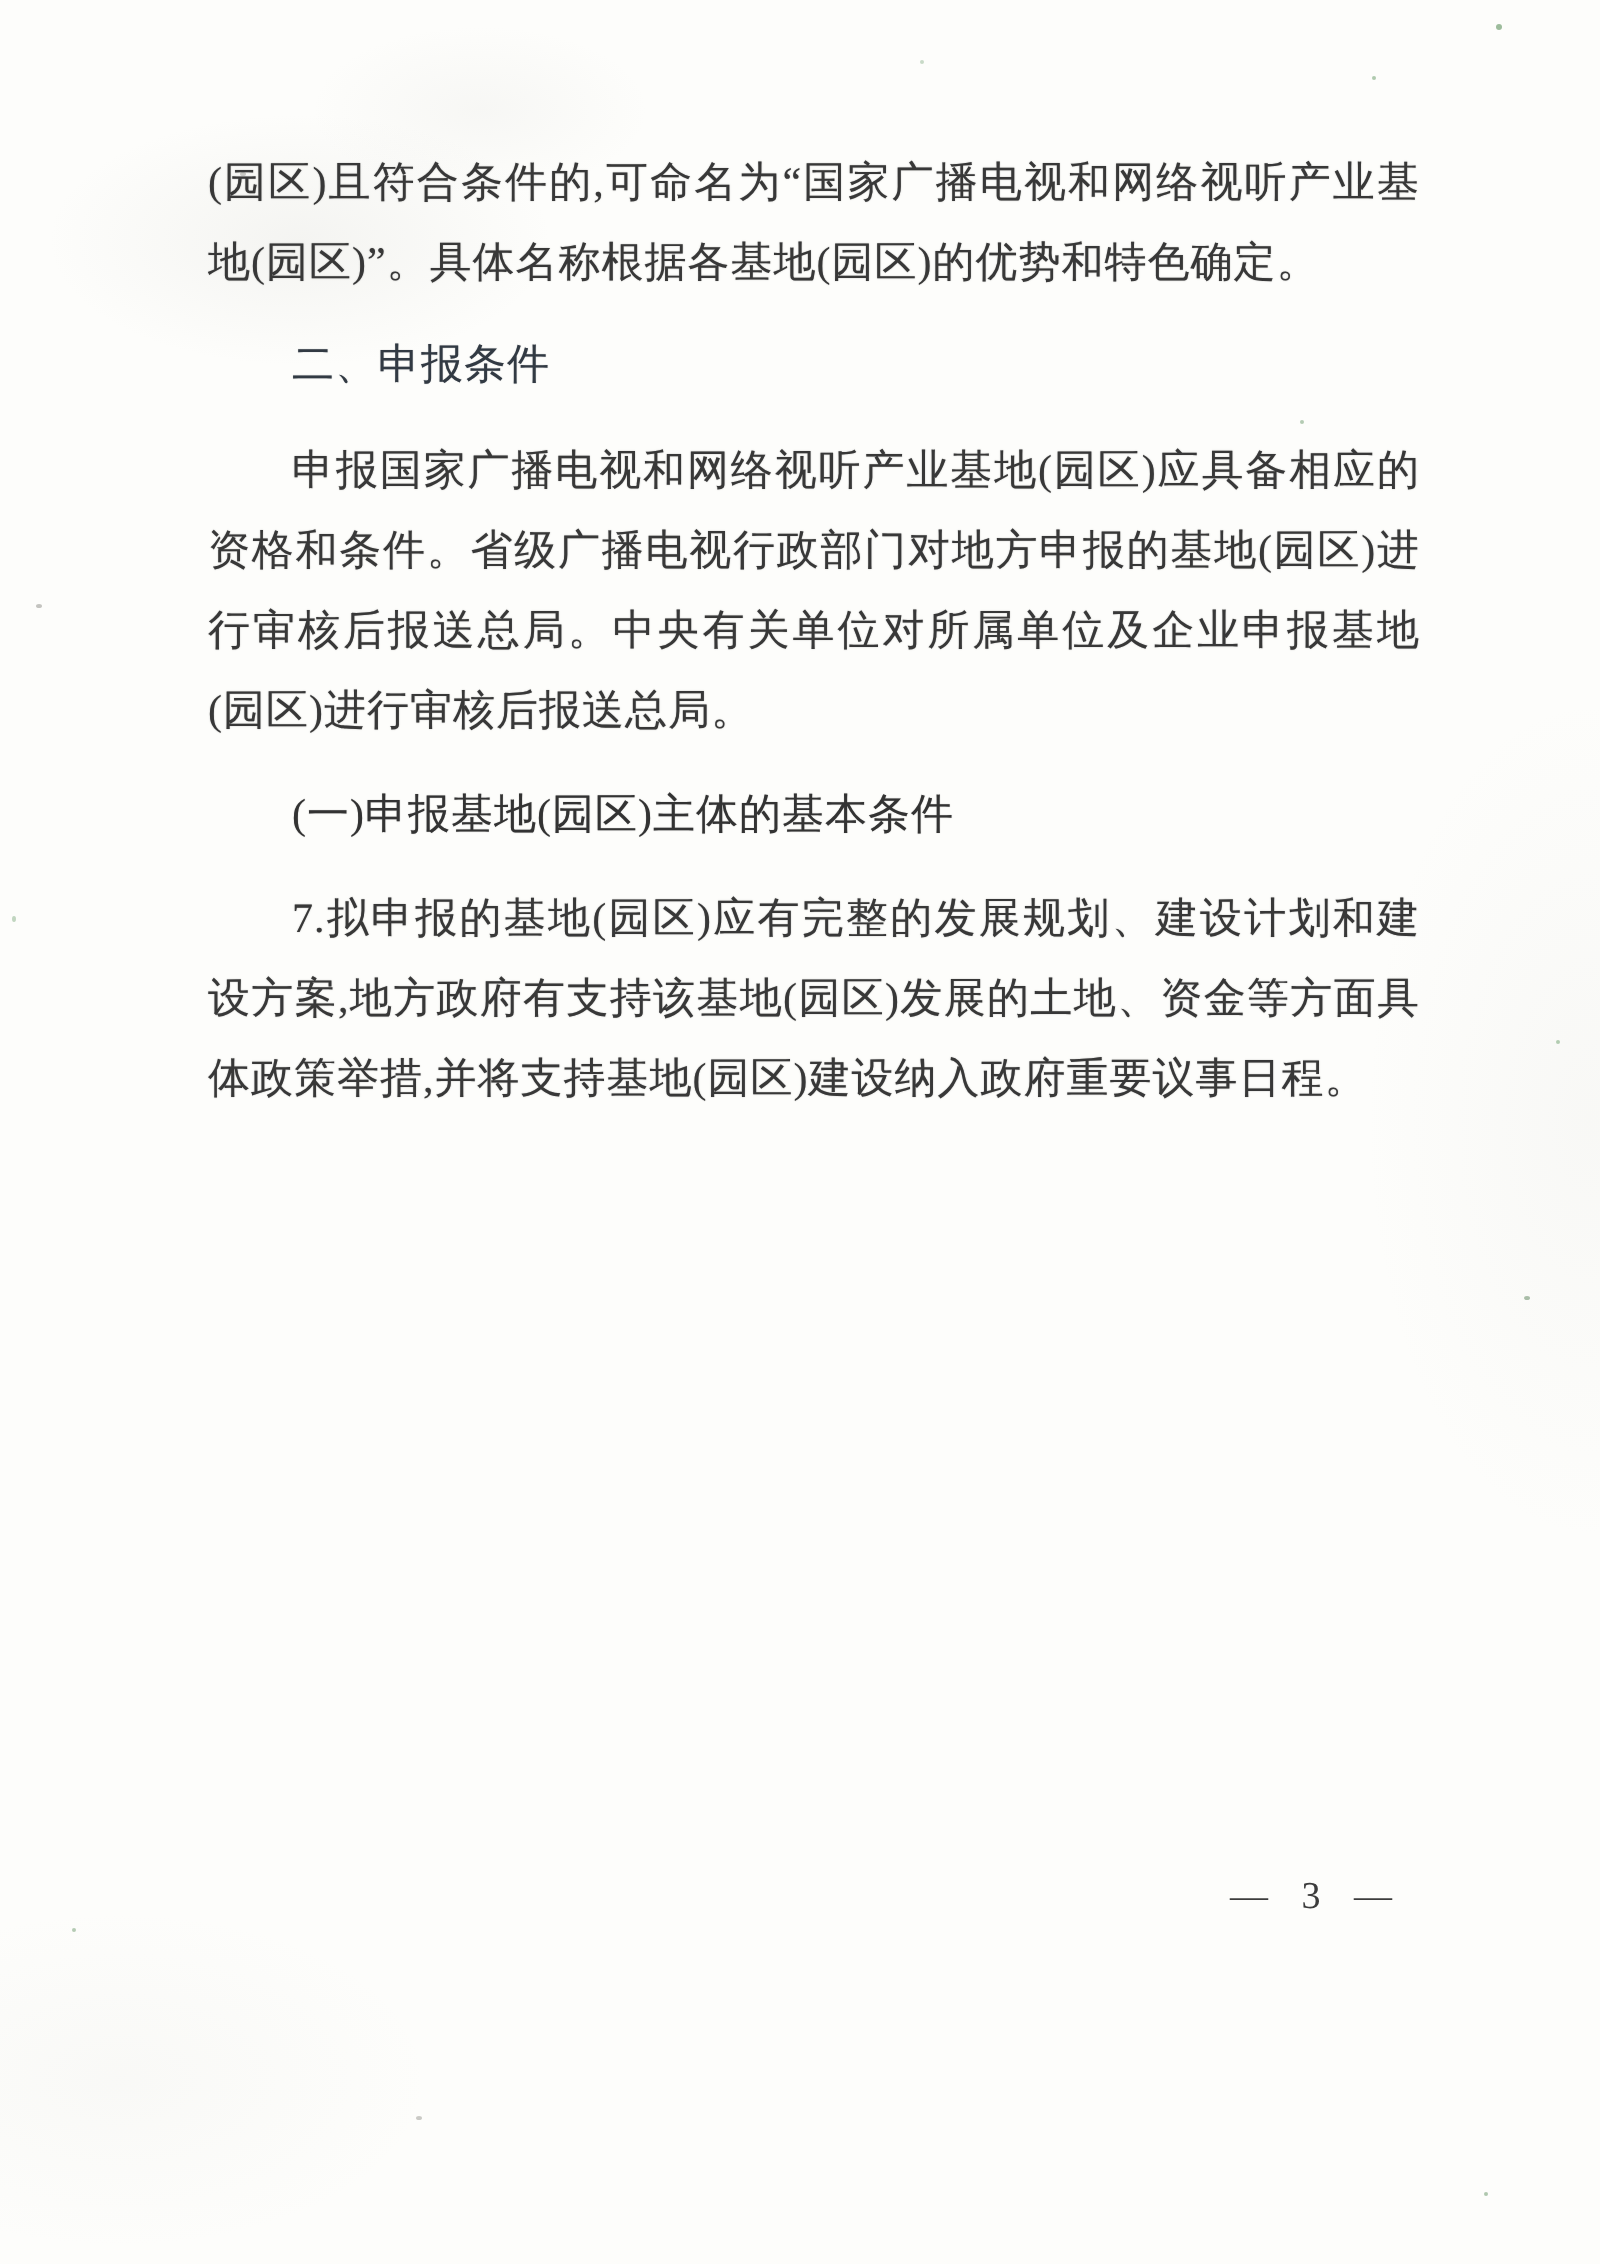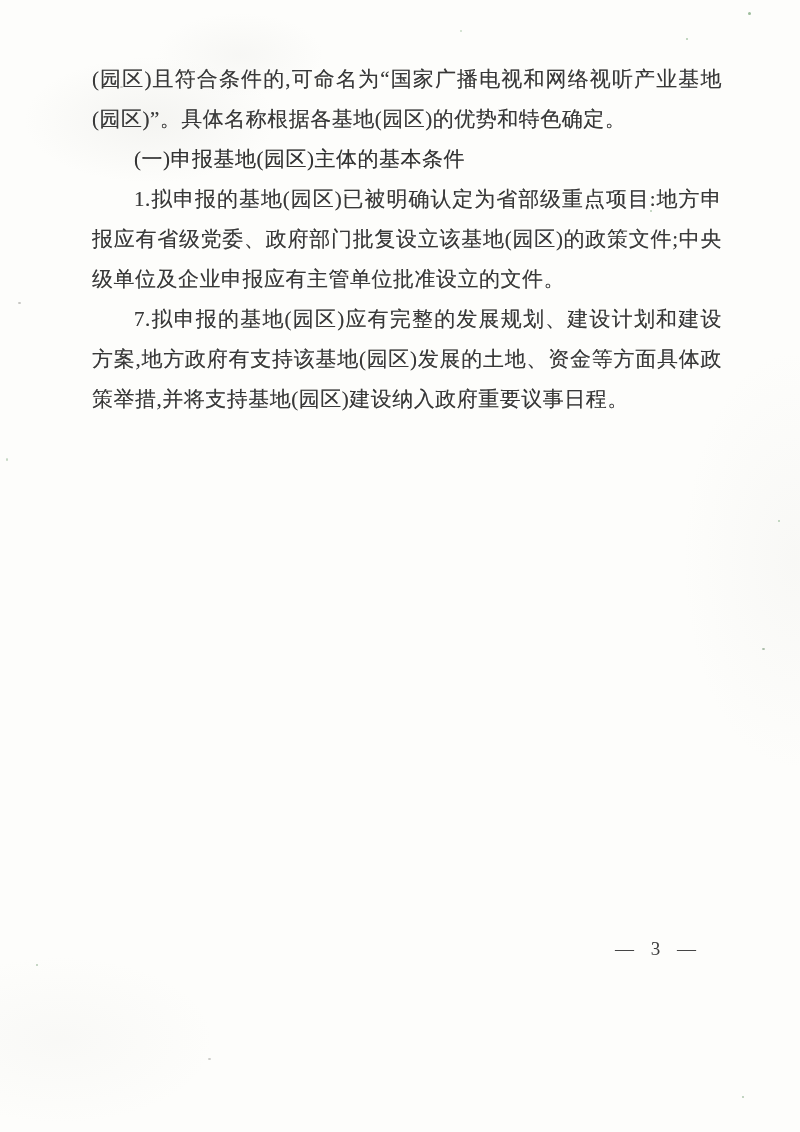--- a/index.html
+++ b/index.html
@@ -30,21 +30,21 @@
   }
   .content {
     position: absolute;
     top: 59px;
     left: 0;
     width: 800px;
     padding: 0 78px 0 92px;
     box-sizing: border-box;
   }
   .content p, .content h2, .content h3 {
-    margin: 0;
+    margin: 12px;
     font-size: 21px;
     line-height: 40px;
     letter-spacing: 0.5px;
     font-weight: normal;
   }
   .body {
     text-align: justify;
     text-justify: inter-character;
     text-indent: 2em;
     color: #383838;
@@ -106,19 +106,20 @@
   <span class="speck sp6"></span>
   <span class="speck sp7"></span>
   <span class="speck sp8"></span>
   <span class="speck sp9"></span>
   <span class="speck sp10"></span>
   <span class="speck sp11"></span>
   <span class="speck sp12"></span>
 
   <div class="content">
     <p class="body no-indent">(园区)且符合条件的,可命名为“国家广播电视和网络视听产业基地(园区)”。具体名称根据各基地(园区)的优势和特色确定。</p>
+    <h2 class="h1">二、申报条件</h2>
+    <p class="body">申报国家广播电视和网络视听产业基地(园区)应具备相应的资格和条件。省级广播电视行政部门对地方申报的基地(园区)进行审核后报送总局。中央有关单位对所属单位及企业申报基地(园区)进行审核后报送总局。</p>
     <h3 class="h2">(一)申报基地(园区)主体的基本条件</h3>
-    <p class="body">1.拟申报的基地(园区)已被明确认定为省部级重点项目:地方申报应有省级党委、政府部门批复设立该基地(园区)的政策文件;中央级单位及企业申报应有主管单位批准设立的文件。</p>
     <p class="body">7.拟申报的基地(园区)应有完整的发展规划、建设计划和建设方案,地方政府有支持该基地(园区)发展的土地、资金等方面具体政策举措,并将支持基地(园区)建设纳入政府重要议事日程。</p>
   </div>
 
   <div class="pagenum">— 3 —</div>
 </div>
 
 </body></html>

